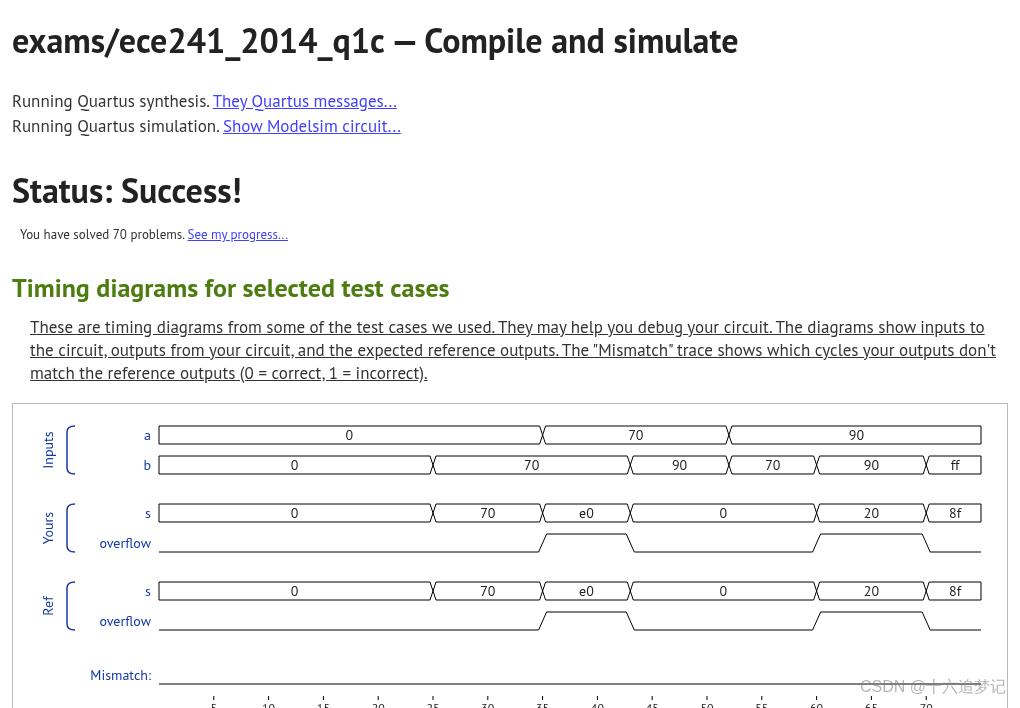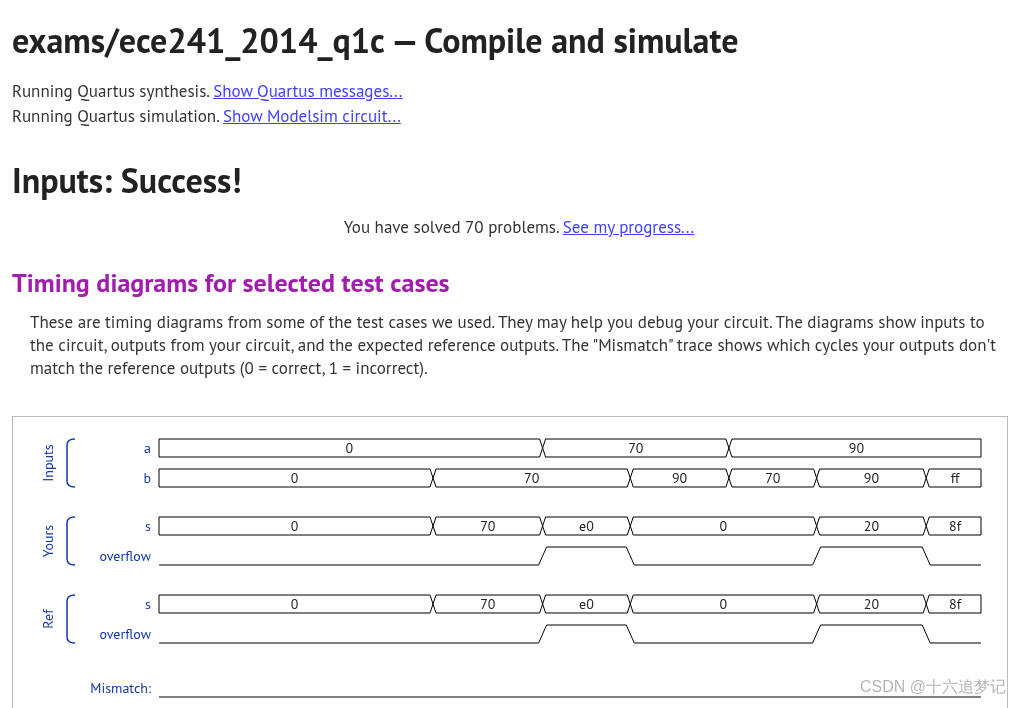--- a/index.html
+++ b/index.html
@@ -7,46 +7,46 @@
       margin: 0;
       padding: 0 12px;
       font-family: "PT Sans", "Segoe UI", Arial, sans-serif;
       font-size: 17px;
       color: #333;
       background: #fff;
     }
     h1 {
       font-size: 34px;
       font-weight: 700;
-      margin: 18px 0 18px 0;
+      margin: 18px 0 28px 0;
       color: #222;
     }
     h2.status {
       font-size: 34px;
       font-weight: 700;
       margin: 30px 0 14px 0;
       color: #222;
     }
     h2.sub {
       font-size: 26px;
       font-weight: 700;
       margin: 28px 0 12px 0;
-      color: #a21caf;
+      color: #4d7c0f;
     }
     .log-line {
       margin: 0 0 2px 0;
       font-size: 17px;
       line-height: 1.35;
     }
     a {
       color: #4040ff;
       text-decoration: underline;
     }
-    .progress-block { margin: 0 0 0 18px; font-size: 17px; text-align: center; }
-    .desc-block { margin: 0 0 36px 18px; font-size: 17px; line-height: 1.35; }
+    .progress-block { margin: 0 0 0 8px; font-size: 13px; }
+    .desc-block { margin: 0 0 18px 18px; font-size: 17px; line-height: 1.35; text-decoration: underline; }
 
     .diagram-wrap {
       border: 1px solid #bbb;
       padding: 8px 4px 4px 8px;
       margin: 10px 0 0 0;
       position: relative;
     }
     svg { display: block; }
 
     .sig-label {
@@ -84,27 +84,27 @@
       font-family: Arial, sans-serif;
       pointer-events: none;
     }
   </style>
 </head>
 <body>
 
 <h1>exams/ece241_2014_q1c — Compile and simulate</h1>
 
 <p class="log-line">
-  <span>Running Quartus synthesis. </span><a href="#">Show Quartus messages...</a>
+  <span>Running Quartus synthesis. </span><a href="#">They Quartus messages...</a>
 </p>
 <p class="log-line">
   <span>Running Quartus simulation. </span><a href="#">Show Modelsim circuit...</a>
 </p>
 
-<h2 class="status">Inputs: Success!</h2>
+<h2 class="status">Status: Success!</h2>
 
 <p class="progress-block">
   <span>You have solved 70 problems. </span><a href="#">See my progress...</a>
 </p>
 
 <h2 class="sub">Timing diagrams for selected test cases</h2>
 
 <p class="desc-block">These are timing diagrams from some of the test cases we used. They may help you debug your circuit. The diagrams show inputs to the circuit, outputs from your circuit, and the expected reference outputs. The "Mismatch" trace shows which cycles your outputs don't match the reference outputs (0 = correct, 1 = incorrect).</p>
 
 <div class="diagram-wrap">

